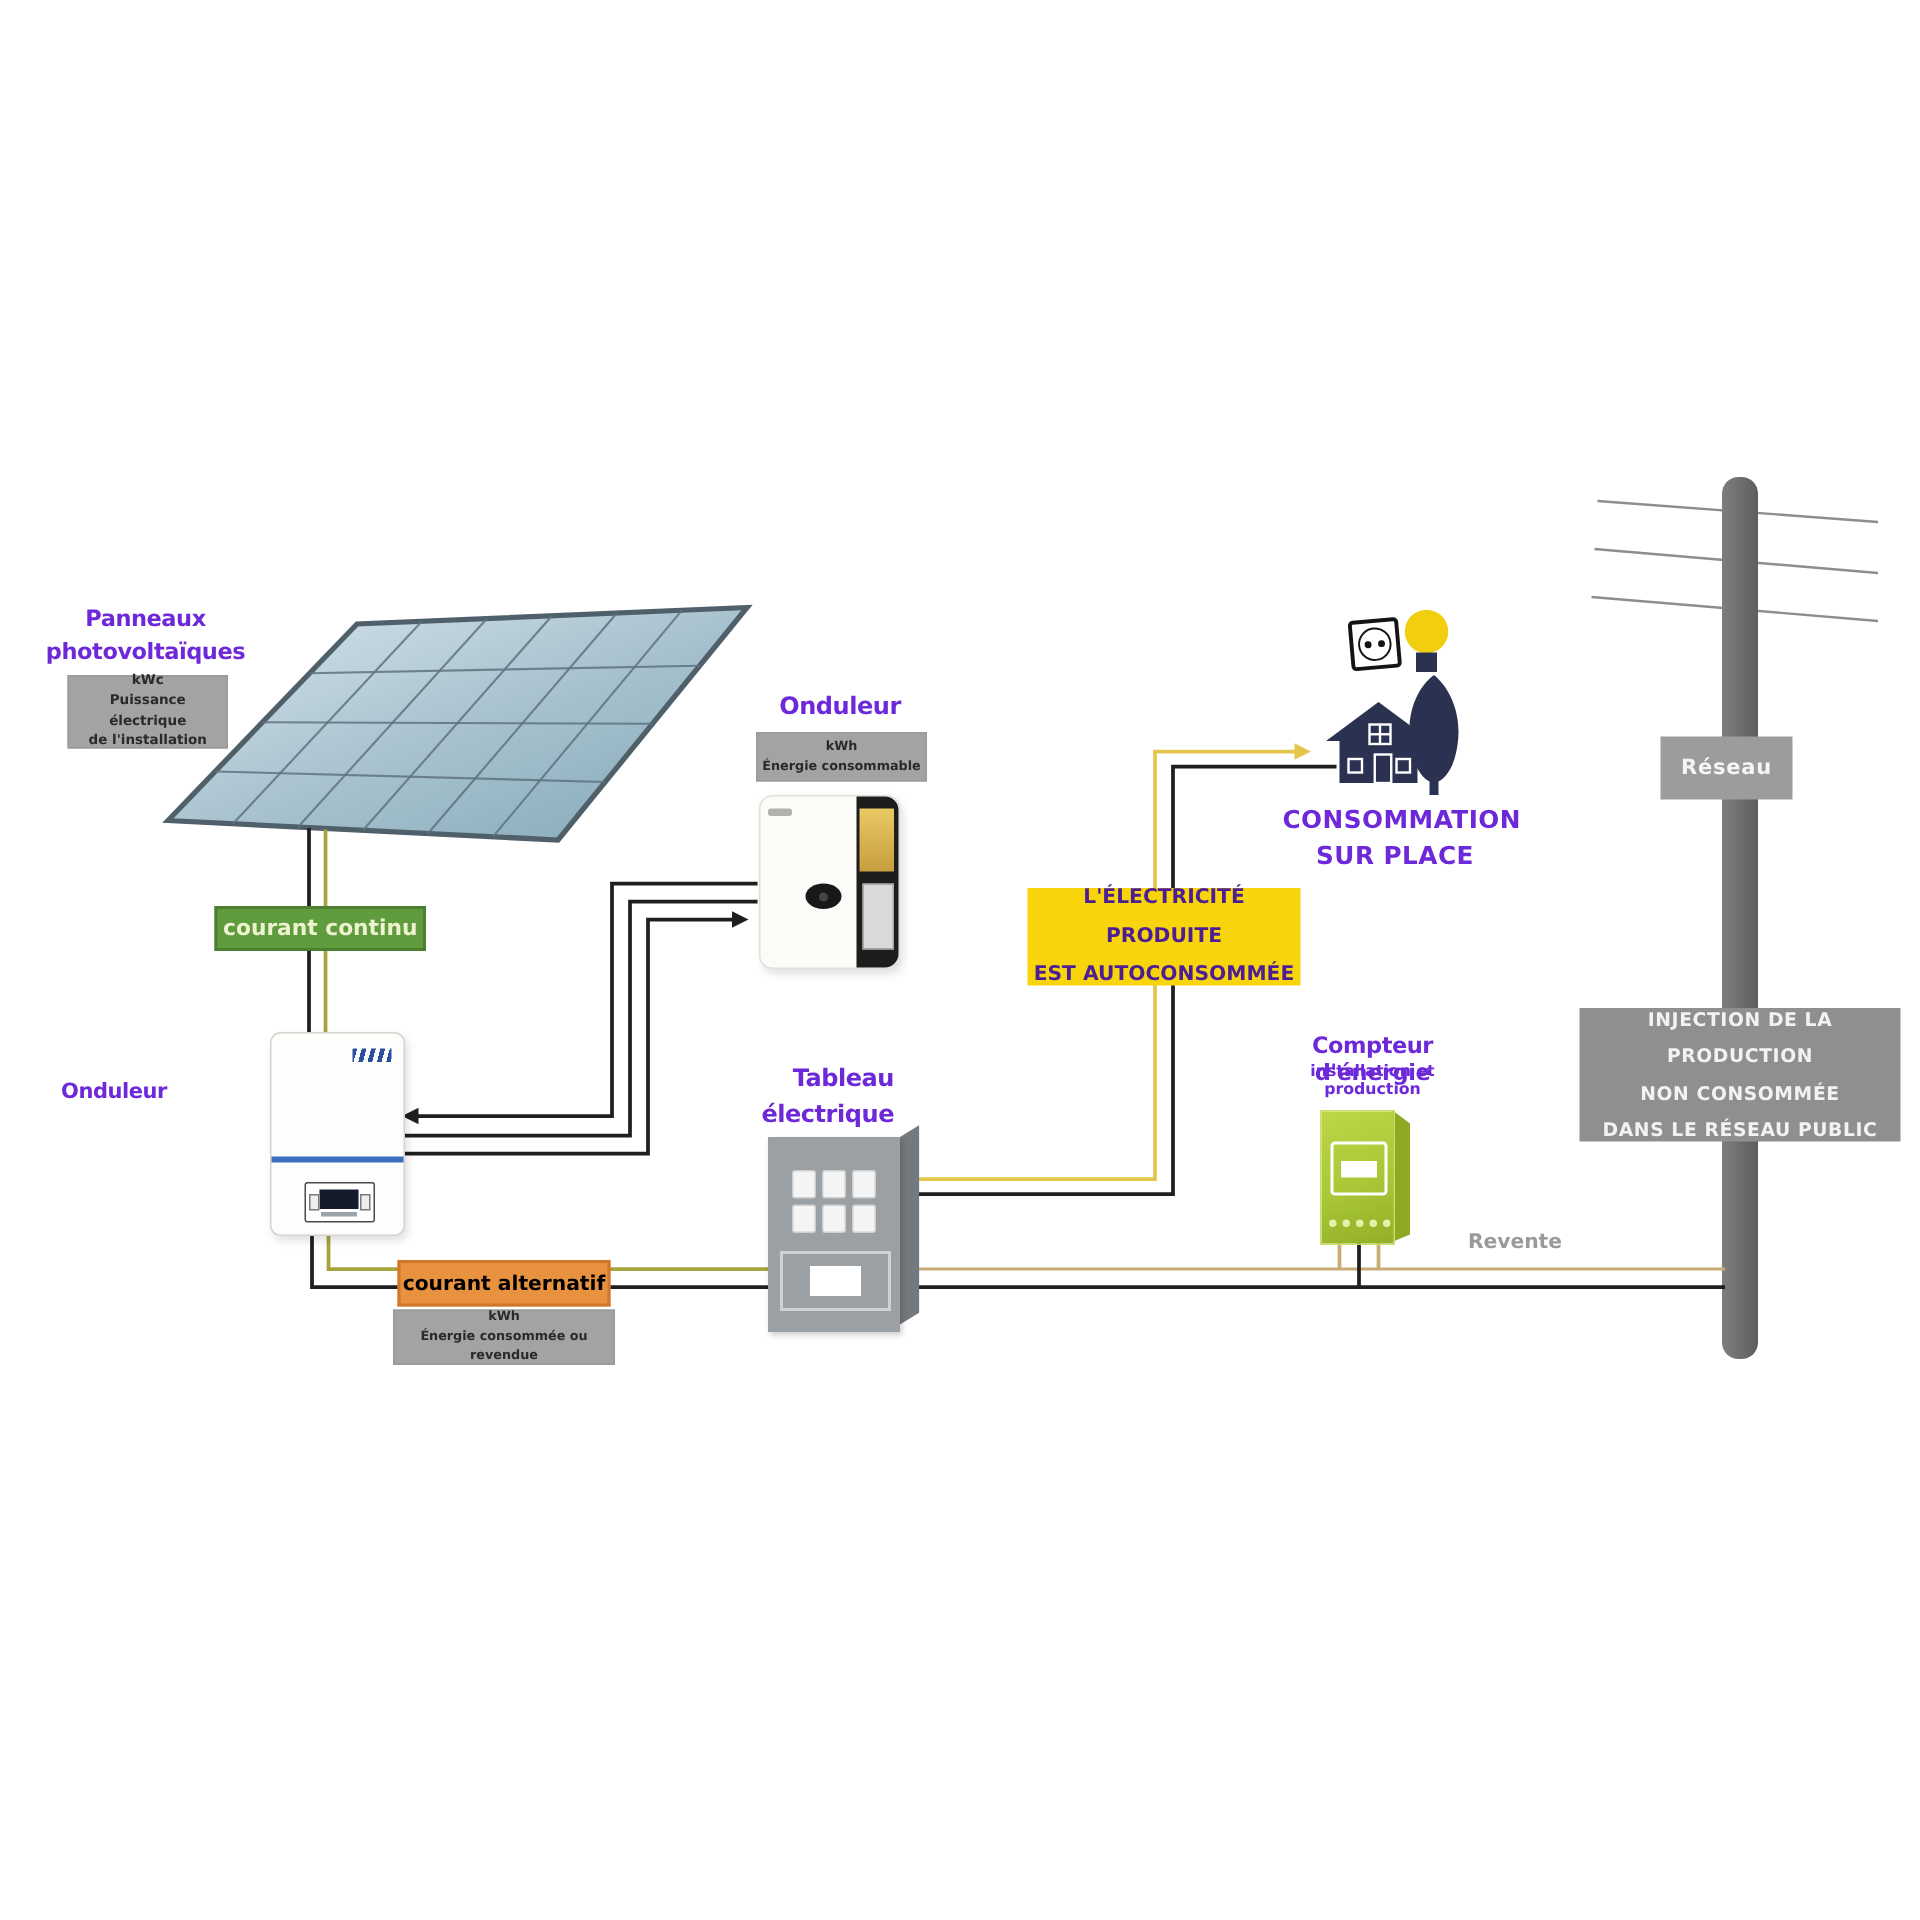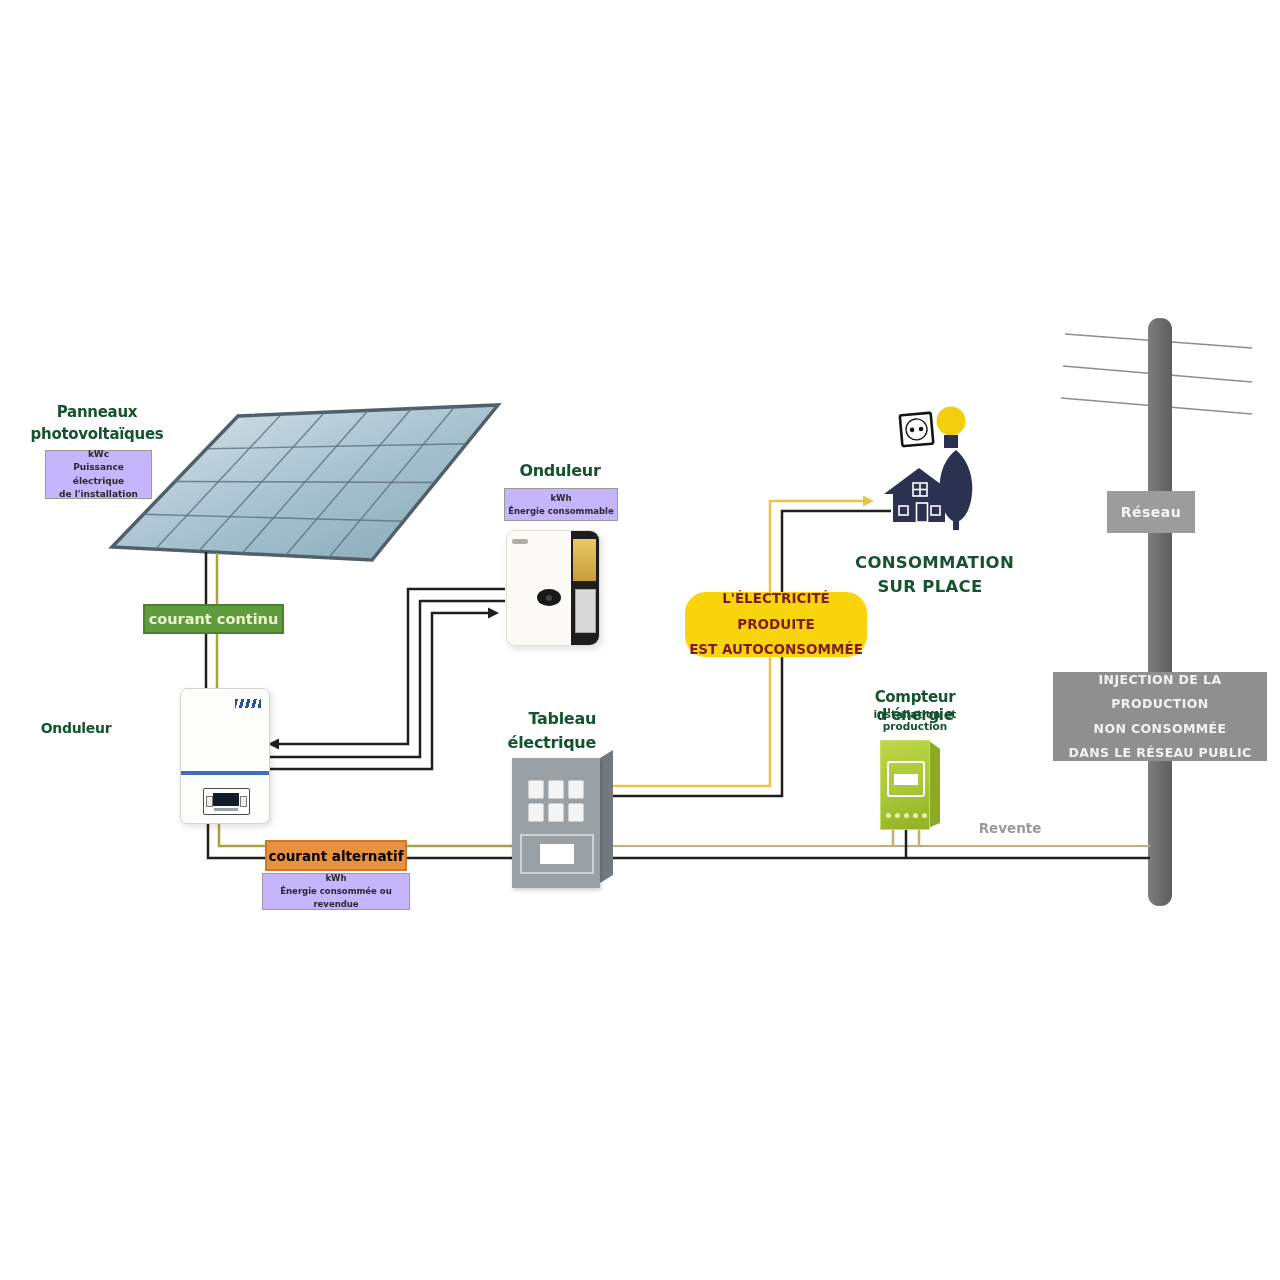--- a/index.html
+++ b/index.html
@@ -1,27 +1,27 @@
 <!DOCTYPE html>
 <html style="--dc-green: #5f9c3d; --dc-green-border: #4c8030; --ac-orange: #e8913f; --ac-orange-border: #d2762a; --highlight-yellow: #f8d50a; --label-gray: #9c9c9c; --injection-gray: #8f8f8f; --meter-green: #a9c737; --wire-black: #1f1f1f; --wire-yellow: #e4c64c; --wire-olive: #a8a23f; --wire-tan: #c9ab76; --house-navy: #2b3150; --bulb-yellow: #f2cf0e;"><head>
 <meta charset="utf-8">
 <style>
   html,body{margin:0;padding:0;background:#ffffff;}
   #canvas{position:relative;width:1280px;height:1280px;background:#ffffff;overflow:hidden;
           font-family:"DejaVu Sans", "Liberation Sans", sans-serif;}
   .abs{position:absolute;}
   svg{position:absolute;left:0;top:0;}
   .preline{white-space:pre-line;}
-  .lbl{font-weight:bold;color:#14532d;text-align:center;letter-spacing:-0.3px;}
-  .spec-box{background:#c4b5fd;border:1px solid #9a9a9a;font-weight:bold;color:#2a2a2a;
+  .lbl{font-weight:bold;color:#6d28d9;text-align:center;letter-spacing:-0.3px;}
+  .spec-box{background:#a3a3a3;border:1px solid #9a9a9a;font-weight:bold;color:#2a2a2a;
             text-align:center;display:flex;align-items:center;justify-content:center;line-height:1.5;}
   .tag{display:flex;align-items:center;justify-content:center;font-weight:bold;text-align:center;}
   .tag-dc{background:var(--dc-green,#5f9c3d);border:2px solid var(--dc-green-border,#4c8030);color:#eef3cf;font-size:14.5px;}
   .tag-ac{background:var(--ac-orange,#e8913f);border:2px solid var(--ac-orange-border,#d2762a);color:#000000;font-size:13.5px;}
-  .tag-yellow{background:var(--highlight-yellow,#f8d50a);color:#7f1d1d;font-size:13.5px;line-height:1.9;border-radius:21px;}
+  .tag-yellow{background:var(--highlight-yellow,#f8d50a);color:#4c1d95;font-size:13.5px;line-height:1.9;}
   .tag-gray{background:var(--label-gray,#9c9c9c);color:#f5f5f5;font-size:14px;letter-spacing:0.5px;}
   .tag-injection{background:var(--injection-gray,#8f8f8f);color:#f2f2f2;font-size:12.5px;line-height:1.95;letter-spacing:0.4px;}
   
   .inverter{background:#fdfdfc;border:1px solid #d3d3d0;border-radius:7px;box-shadow:2px 3px 6px rgba(0,0,0,.12);}
   .inv-stripe{left:0;right:0;top:82px;height:4px;background:#3d6fbf;}
   .inv-logo{right:8px;top:10px;width:26px;height:9px;
             background:repeating-linear-gradient(105deg,#2b4fa0 0 3px,transparent 3px 6px);}
   .inv-ctrl{left:22px;top:99px;width:45px;height:25px;background:#fff;border:1.5px solid #4a4a4a;border-radius:2px;}
   .inv-screen{left:9px;top:4px;width:26px;height:13px;background:#141c2c;}
   .inv-btn{top:7px;width:5px;height:9px;border:1px solid #7a7a7a;background:#eee;}
@@ -199,21 +199,21 @@
       </div>
       <div class="abs tab-band">
           <span></span>
         </div>
     </div>
   </div>
 
   <div class="abs tag tag-yellow preline" style="left:685px;top:592px;width:182px;height:65px;">L'ÉLECTRICITÉ PRODUITE
 EST AUTOCONSOMMÉE</div>
 
-  <div class="abs lbl preline" style="left:855px;top:551px;width:150px;font-size:16.5px;line-height:1.45;letter-spacing:0.3px;">CONSOMMATION
+  <div class="abs lbl preline" style="left:855px;top:535px;width:150px;font-size:16.5px;line-height:1.45;letter-spacing:0.3px;">CONSOMMATION
 SUR PLACE</div>
 
   <div class="abs lbl" style="left:840px;top:688px;width:150px;font-size:15px;">Compteur d'énergie</div>
   <div class="abs lbl" style="left:840px;top:708px;width:150px;font-size:10.5px;letter-spacing:0;">installation et production</div>
 
   <div class="abs" style="left:880px;top:738px;width:60px;height:92px;">
     <div class="abs meter-side"></div>
     <div class="abs meter-face">
       <div class="abs meter-screen">
           <span></span>

